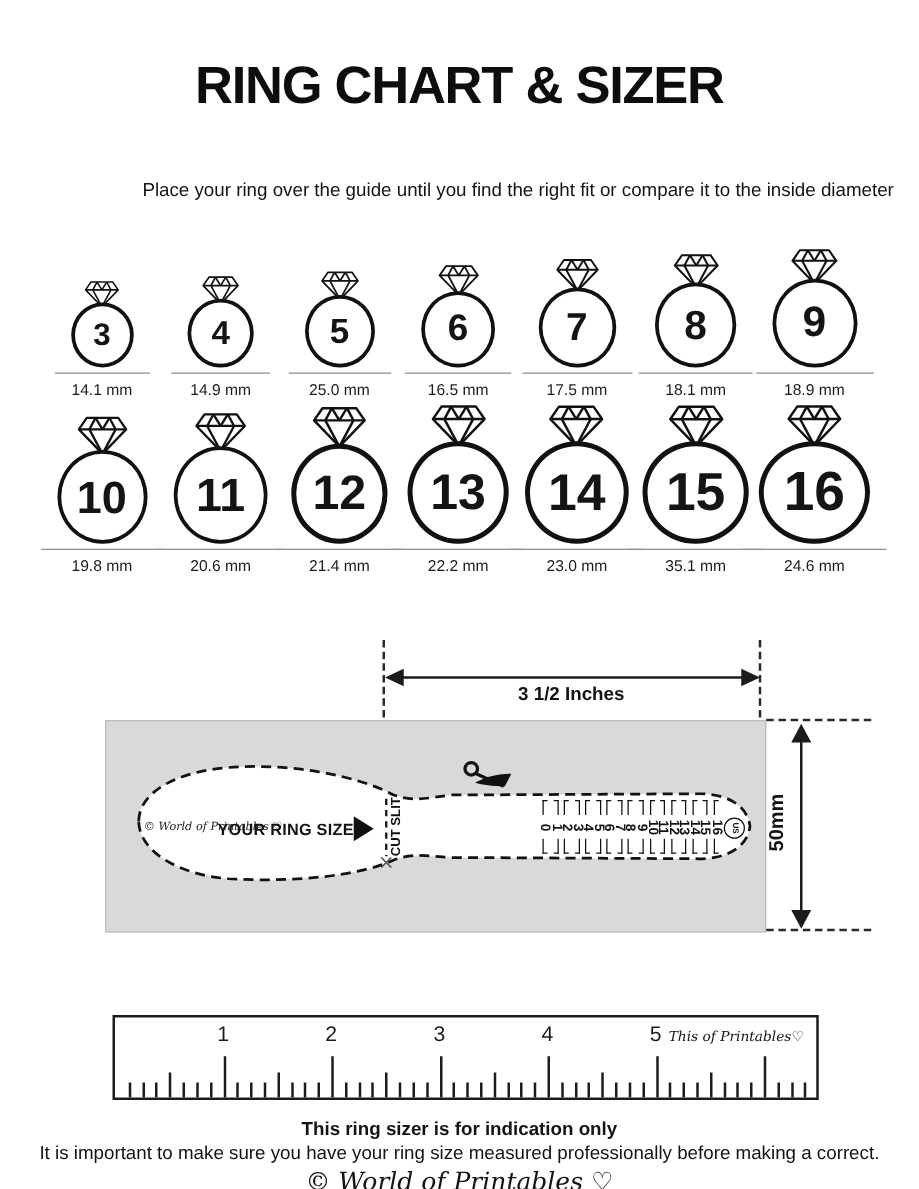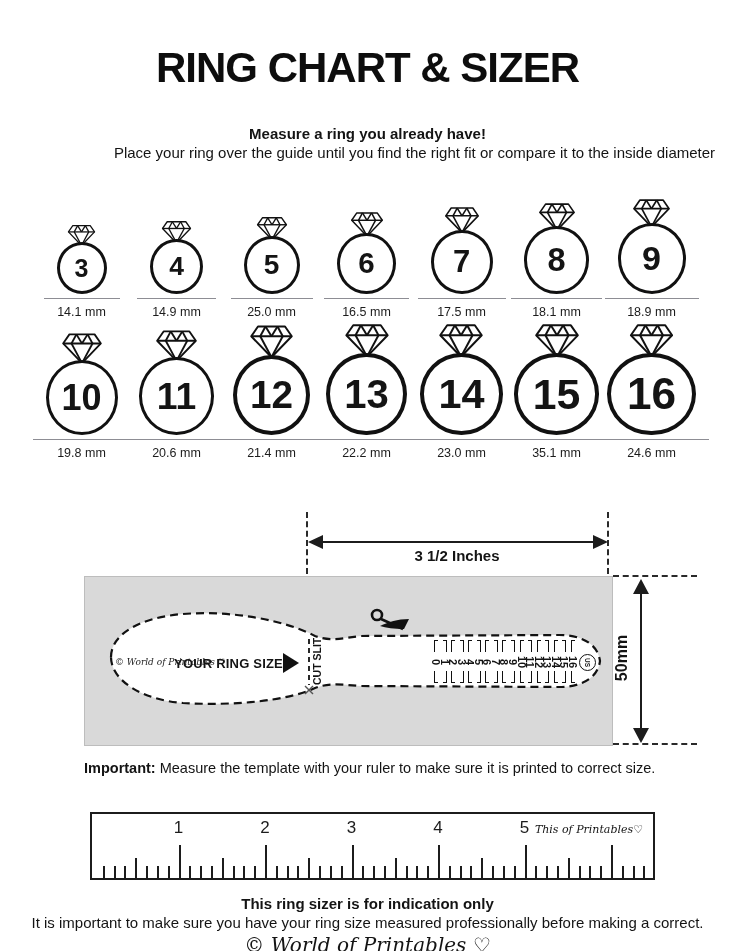--- a/index.html
+++ b/index.html
@@ -61,21 +61,20 @@
   #foot-text{left:0;top:894px;width:735px;text-align:center;font-size:15px;}
   #brand-footer{left:0;top:913px;width:735px;text-align:center;font-family:"DejaVu Serif",serif;
                 font-style:italic;font-size:20px;}
 </style>
 </head>
 <body>
 
 <div id="page">
 
   <div class="abs" id="title">RING CHART &amp; SIZER</div>
-  <div class="abs" id="intro-head">Measure a ring you already have!</div>
   <div class="abs" id="intro-sub">Place your ring over the guide until you find the right fit or compare it to the inside diameter</div>
 
   <div class="abs ring-row" id="ring-row-0">
       <div class="ring-cell">
         <div class="icon-stack" style="height: 99px;">
           <svg width="29" height="22.62" viewBox="0 0 60 46" class="dsvg">
             <g fill="#fff" stroke="#111" stroke-width="2.6" stroke-linejoin="round">
               <polygon points="12,3 48,3 57,16 30,44 3,16"></polygon>
               <line x1="3" y1="16" x2="57" y2="16"></line>
               <line x1="22" y1="3" x2="15" y2="16"></line>
@@ -433,23 +432,20 @@
 
   <div class="abs hdash" style="left:613px;top:555px;width:84px;"></div>
   <div class="abs hdash" style="left:613px;top:723px;width:84px;"></div>
   <svg class="abs" style="left:628px;top:558px;" width="26" height="166">
     <line x1="13" y1="6" x2="13" y2="160" stroke="#1c1c1c" stroke-width="2"></line>
     <polygon points="13,1 5,16 21,16" fill="#1c1c1c"></polygon>
     <polygon points="13,165 5,150 21,150" fill="#1c1c1c"></polygon>
   </svg>
   <div class="abs" id="h50-label">50mm</div>
 
-  <div class="abs" id="important">
-    <b>Important:</b><span> Measure the template with your ruler to make sure it is printed to correct size.</span>
-  </div>
 
   <div class="abs" id="ruler">
     <div id="brand-ruler">This of Printables♡</div>
   <div class="rtick" style="left: 10.8125px; height: 12px;"></div>
       <div class="rtick" style="left: 21.625px; height: 12px;"></div>
       <div class="rtick" style="left: 32.4375px; height: 12px;"></div>
       <div class="rtick" style="left: 43.25px; height: 20px;"></div>
       <div class="rtick" style="left: 54.0625px; height: 12px;"></div>
       <div class="rtick" style="left: 64.875px; height: 12px;"></div>
       <div class="rtick" style="left: 75.6875px; height: 12px;"></div>

